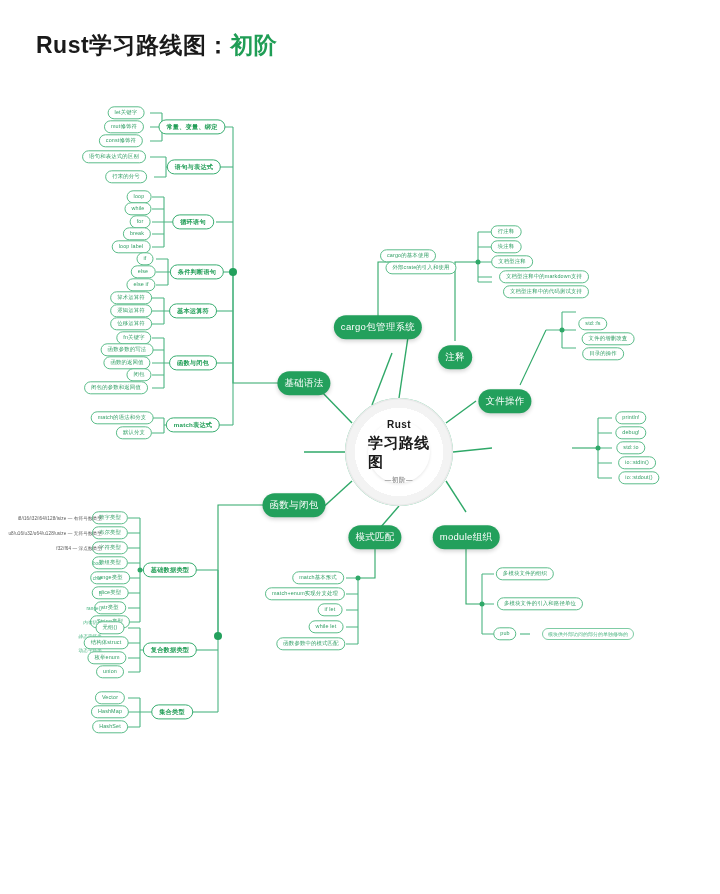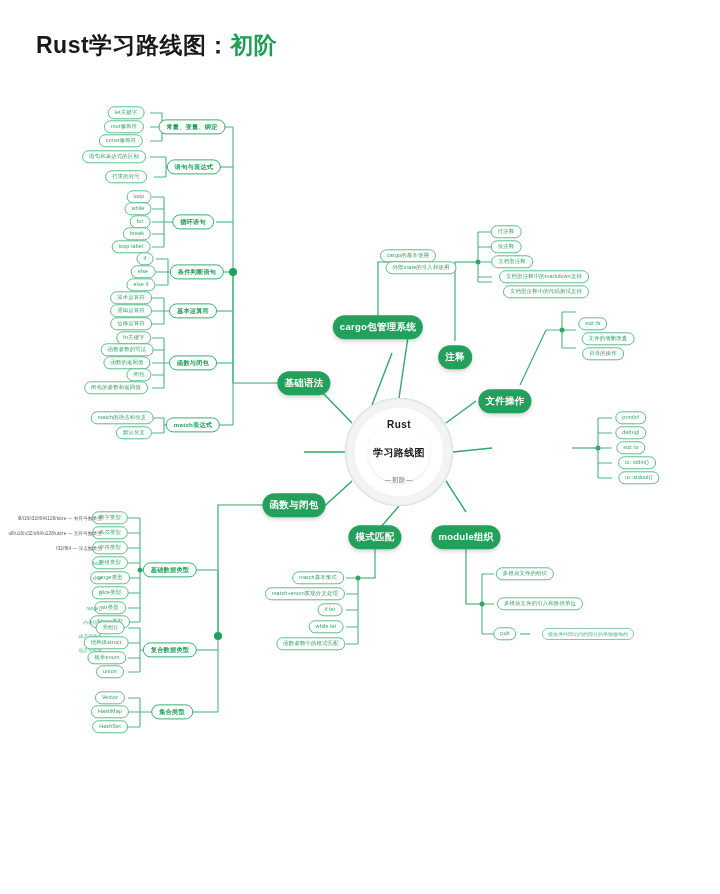--- a/index.html
+++ b/index.html
@@ -36,21 +36,21 @@
     display: flex;
     align-items: center;
     justify-content: center;
     line-height: 1;
   }
   
   .n1 {
     background: #23a05c;
     color: #ffffff;
     font-size: 9.5px;
-    font-weight: 700;
+    font-weight: 400;
     border-radius: 12px;
     padding: 7px 7px;
     box-shadow: 0 2px 4px rgba(0,0,0,0.18);
     letter-spacing: .3px;
   }
   
   .n2 {
     background: #ffffff;
     color: #1f9d55;
     font-size: 6.2px;
@@ -99,25 +99,25 @@
     transform: translate(-50%,-50%);
     border-radius: 50%;
     background: radial-gradient(circle at 50% 50%, #ffffff 0 58%, #f3f3f3 58% 70%, #5fd19a 70% 84%, #ffffff 84% 100%);
     box-shadow: 0 0 0 1.5px #e9e9e9 inset;
     display:flex; align-items:center; justify-content:center;
   }
   #center-inner {
     width: 62px; height: 62px; border-radius:50%;
     background: #ffffff;
     display:flex; flex-direction:column; align-items:center; justify-content:center;
-    gap: 16px;
+    gap: 4px;
     box-shadow: 0 1px 3px rgba(0,0,0,0.10);
   }
   #center-inner .c-en { font-size: 10px; font-weight:700; color:#1a1a1a; letter-spacing:.4px;}
-  #center-inner .c-cn { font-size: 10px; font-weight:700; color:#1a1a1a; letter-spacing:.4px;}
+  #center-inner .c-cn { font-size: 15px; font-weight:700; color:#1a1a1a; letter-spacing:.4px;}
   #center-inner .c-sub { font-size: 6.5px; font-weight:700; color:#9b9b9b; letter-spacing:.6px;}
 
   .hub { position:absolute; width:8px;height:8px;border-radius:50%;background:#23a05c; transform:translate(-50%,-50%); }
   .hub.sm { width:5px;height:5px; background:#2fa868; }
 </style>
 </head>
 <body>
 
 <div id="title">
   <span>Rust学习路线图：</span><span class="accent">初阶</span>

